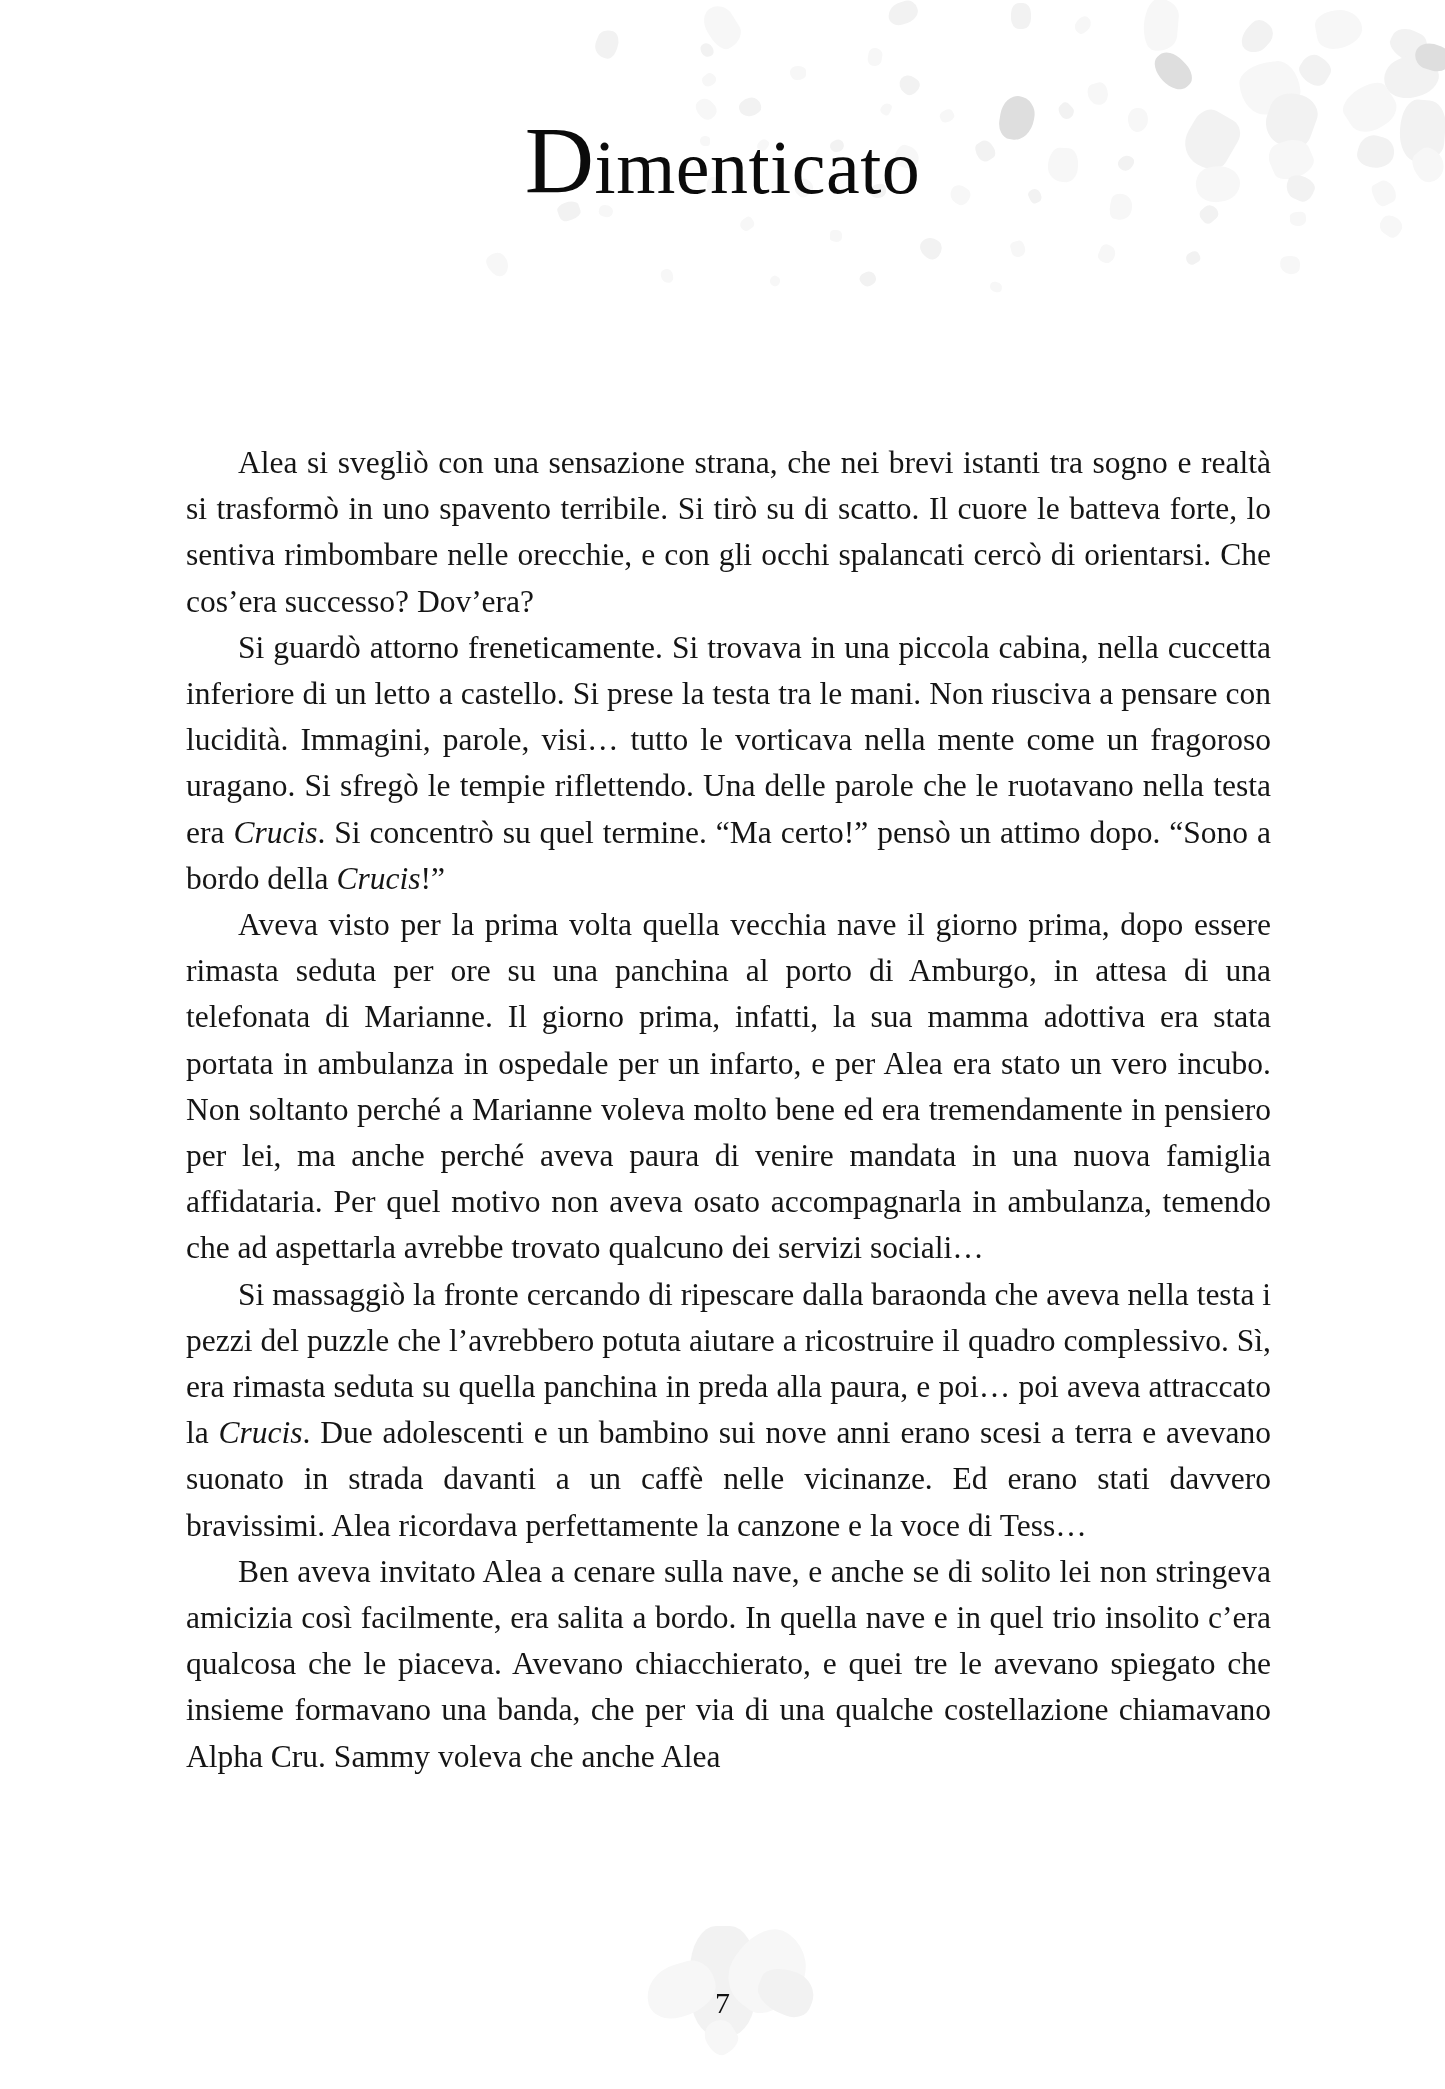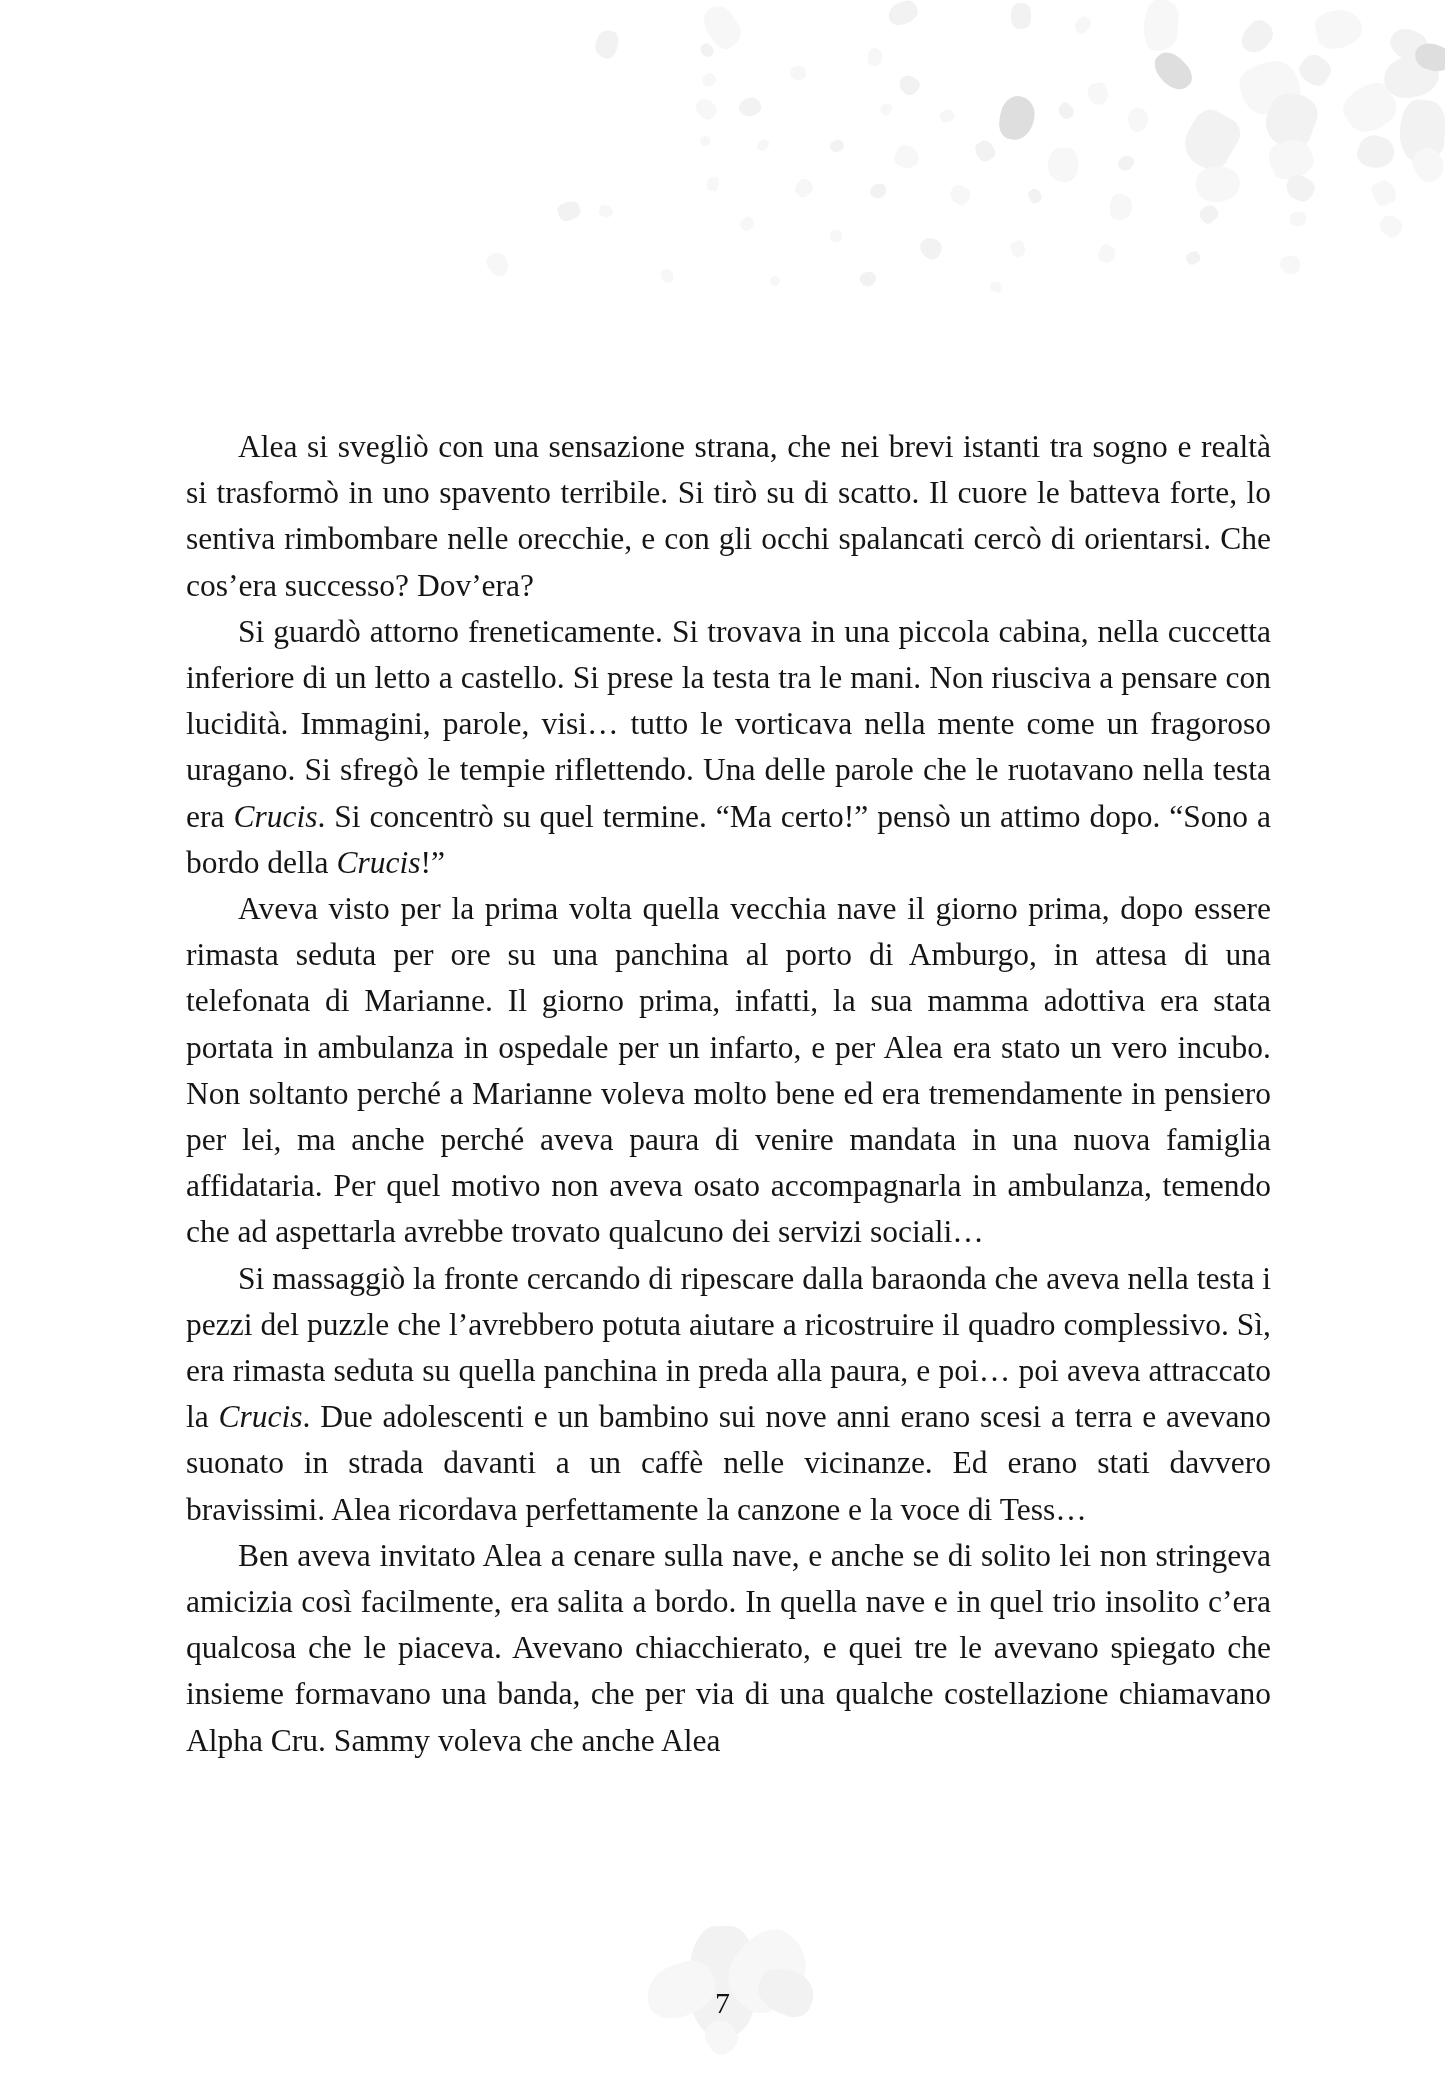--- a/index.html
+++ b/index.html
@@ -52,21 +52,21 @@
     color: #0b0b0b;
     font-weight: 400;
     display: inline-block;
   }
   .chapter-title .t .cap { font-size: 96px; }
 
   
   .body-col {
     position: absolute;
     left: 186px;
-    top: 424px;
+    top: 440px;
     width: 1085px;
     z-index: 2;
   }
   .body-col p {
     margin: 0;
     text-align: justify;
     text-justify: inter-word;
     font-size: 31.5px;
     line-height: 46.2px;
     text-indent: 52px;
@@ -167,20 +167,23 @@
       <div class="blob ll" style="left: 1098px; top: 246px; width: 18px; height: 16px; transform: rotate(-67deg); border-radius: 47% 47% 77% 71% / 61% 45% 69% 66%;"></div>
       <div class="blob l" style="left: 1186px; top: 252px; width: 14px; height: 12px; transform: rotate(-30deg); border-radius: 60% 70% 52% 52% / 80% 56% 60% 73%;"></div>
       <div class="blob ll" style="left: 1280px; top: 256px; width: 20px; height: 18px; transform: rotate(7deg); border-radius: 73% 48% 69% 81% / 55% 67% 51% 80%;"></div>
       <div class="blob ll" style="left: 486px; top: 254px; width: 24px; height: 20px; transform: rotate(44deg); border-radius: 46% 71% 44% 62% / 74% 78% 42% 44%;"></div>
       <div class="blob ll" style="left: 660px; top: 270px; width: 14px; height: 12px; transform: rotate(81deg); border-radius: 59% 49% 61% 43% / 49% 43% 73% 51%;"></div>
       <div class="blob ll" style="left: 770px; top: 276px; width: 10px; height: 10px; transform: rotate(-62deg); border-radius: 72% 72% 78% / 68% 54% 64% 58%;"></div>
       <div class="blob l" style="left: 860px; top: 272px; width: 16px; height: 14px; transform: rotate(-25deg); border-radius: 45% 50% 53% 53% / 43% 65% 55%;"></div>
       <div class="blob ll" style="left: 990px; top: 282px; width: 12px; height: 10px; transform: rotate(12deg); border-radius: 58% 73% 70% 82% / 62% 76% 46% 72%;"></div>
     </div>
 
+  <h1 class="chapter-title">
+    <span class="t"><span class="cap">D</span><span>imenticato</span></span>
+  </h1>
 
   <div class="body-col" id="body-col">
       <p><span>Alea si svegliò con una sensazione strana, che nei brevi istanti tra sogno e realtà si trasformò in uno spavento terribile. Si tirò su di scatto. Il cuore le batteva forte, lo sentiva rimbombare nelle orecchie, e con gli occhi spalancati cercò di orientarsi. Che cos’era successo? Dov’era?</span></p>
       <p><span>Si guardò attorno freneticamente. Si trovava in una piccola cabina, nella cuccetta inferiore di un letto a castello. Si prese la testa tra le mani. Non riusciva a pensare con lucidità. Immagini, parole, visi… tutto le vorticava nella mente come un fragoroso uragano. Si sfregò le tempie riflettendo. Una delle parole che le ruotavano nella testa era </span><em>Crucis</em><span>. Si concentrò su quel termine. “Ma certo!” pensò un attimo dopo. “Sono a bordo della </span><em>Crucis</em><span>!”</span></p>
       <p><span>Aveva visto per la prima volta quella vecchia nave il giorno prima, dopo essere rimasta seduta per ore su una panchina al porto di Amburgo, in attesa di una telefonata di Marianne. Il giorno prima, infatti, la sua mamma adottiva era stata portata in ambulanza in ospedale per un infarto, e per Alea era stato un vero incubo. Non soltanto perché a Marianne voleva molto bene ed era tremendamente in pensiero per lei, ma anche perché aveva paura di venire mandata in una nuova famiglia affidataria. Per quel motivo non aveva osato accompagnarla in ambulanza, temendo che ad aspettarla avrebbe trovato qualcuno dei servizi sociali…</span></p>
       <p><span>Si massaggiò la fronte cercando di ripescare dalla baraonda che aveva nella testa i pezzi del puzzle che l’avrebbero potuta aiutare a ricostruire il quadro complessivo. Sì, era rimasta seduta su quella panchina in preda alla paura, e poi… poi aveva attraccato la </span><em>Crucis</em><span>. Due adolescenti e un bambino sui nove anni erano scesi a terra e avevano suonato in strada davanti a un caffè nelle vicinanze. Ed erano stati davvero bravissimi. Alea ricordava perfettamente la canzone e la voce di Tess…</span></p>
       <p><span>Ben aveva invitato Alea a cenare sulla nave, e anche se di solito lei non stringeva amicizia così facilmente, era salita a bordo. In quella nave e in quel trio insolito c’era qualcosa che le piaceva. Avevano chiacchierato, e quei tre le avevano spiegato che insieme formavano una banda, che per via di una qualche costellazione chiamavano Alpha Cru. Sammy voleva che anche Alea</span></p>
     </div>
 
   <div class="folio-splat" id="splatter-footer">

